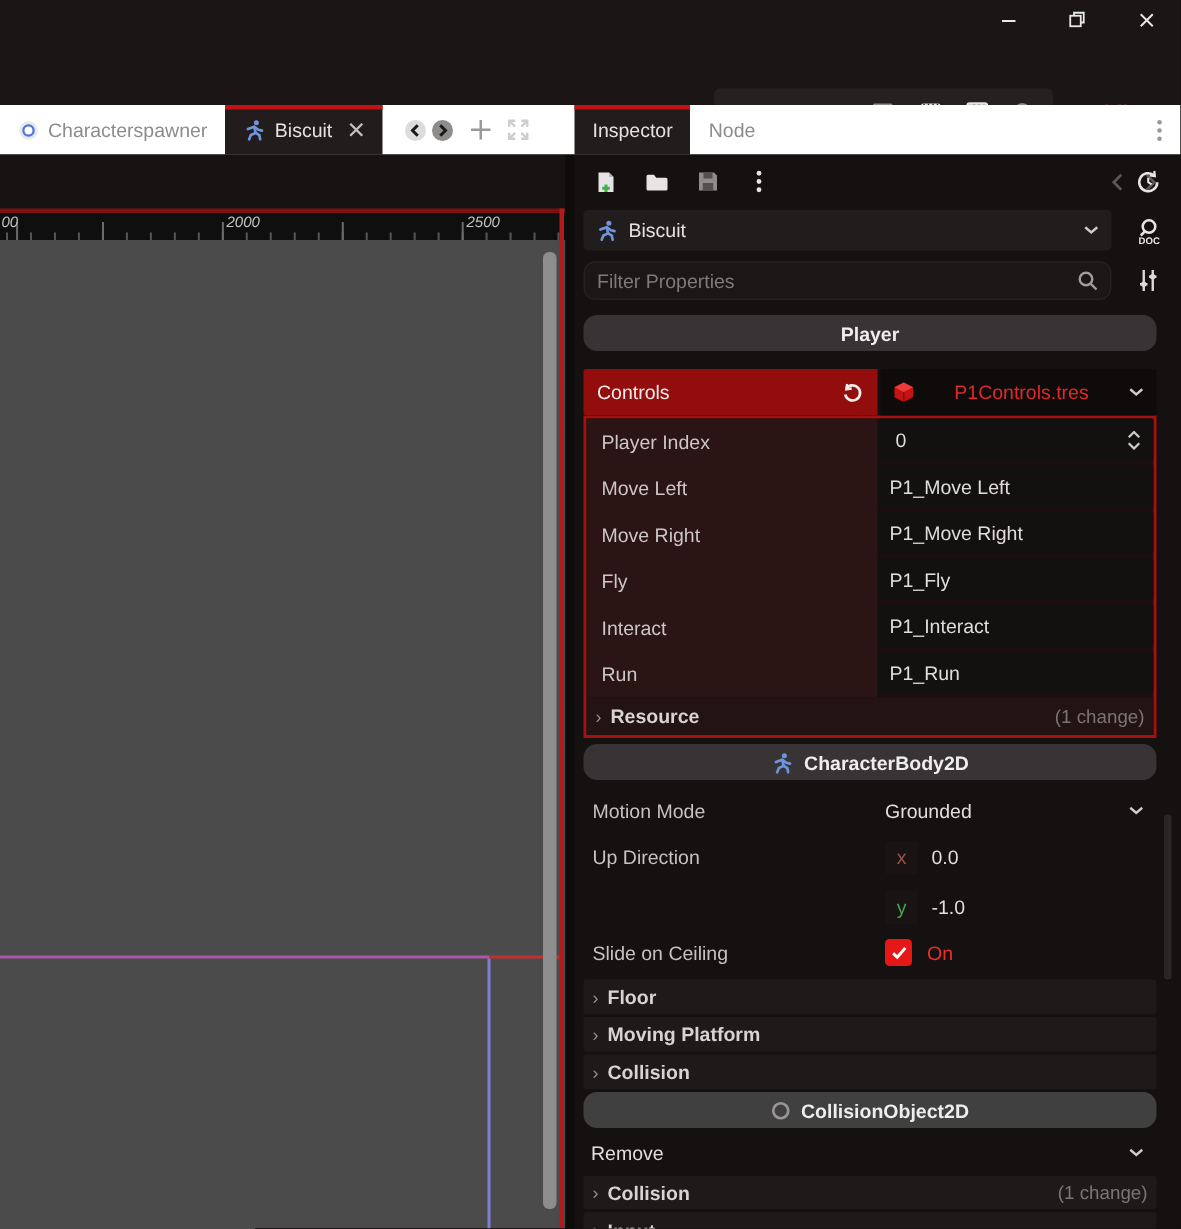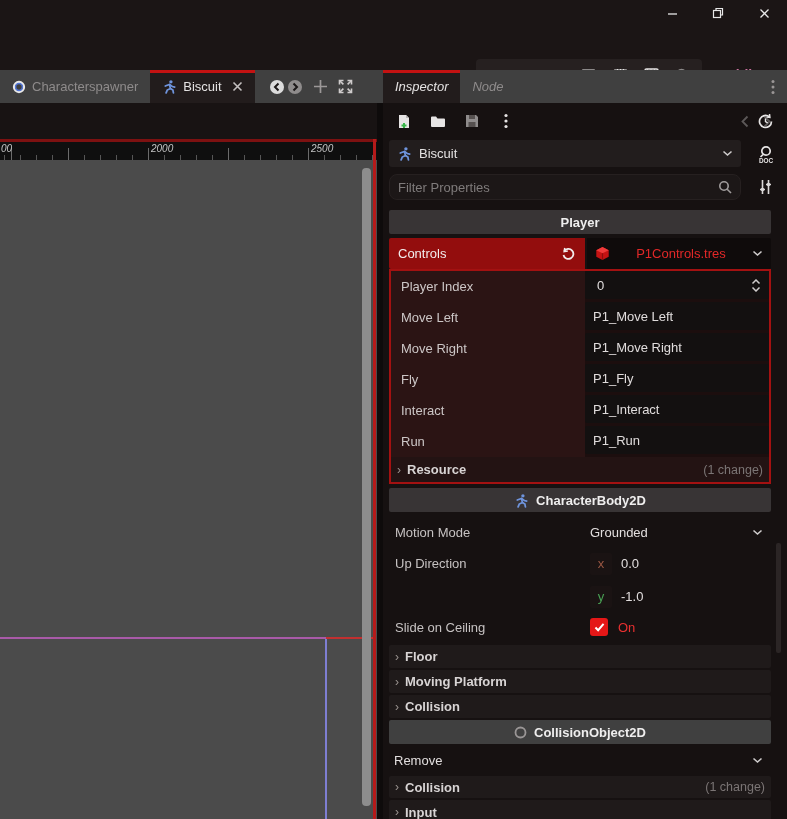--- a/index.html
+++ b/index.html
@@ -19,21 +19,21 @@
 
   
   #toolbar { left:0; top:26px; width:787px; height:44px; background:#1b1515; }
   #run-group { position:absolute; left:476px; top:33px; width:226px; height:32px;
     background:#262020; border-radius:4px; display:flex; align-items:center; justify-content:space-around; padding:0 4px; }
   .tbtn { width:26px; height:26px; display:flex; align-items:center; justify-content:center; border-radius:3px; }
   #renderer { position:absolute; right:10px; top:33px; height:32px; display:flex; align-items:center; gap:6px;
     color:#c9729f; font-weight:bold; font-size:14px; }
 
   
-  #tabstrip { left:0; top:70px; width:787px; height:33px; background:#404040; }
+  #tabstrip { left:0; top:70px; width:787px; height:33px; background:#ffffff; }
   .tab { height:33px; display:flex; align-items:center; gap:6px; padding:0 12px; position:relative; color:#8e8b8b; }
   .tab.active { background:#221c1c; color:#e4e2e2; }
   .tab.active::before { content:""; position:absolute; left:0; top:0; right:0; height:3px; background:#c41212; }
   .tabnav { display:flex; align-items:center; gap:10px; margin-left:14px; }
 
   
   #canvas { left:0; top:103px; width:377px; height:716px; background:#181313; overflow:hidden; }
   #canvas-redtop { position:absolute; left:0; top:36px; width:377px; height:3px; background:#7d1111; }
   #ruler { position:absolute; left:0; top:39px; width:377px; height:18px; background:#0f0f0f;
     color:#c4c4c4; font-size:10px;
@@ -62,25 +62,25 @@
     display:flex; align-items:center; padding:0 8px; gap:7px; color:#e4e2e2; }
   #filterrow { position:absolute; left:6px; top:71px; width:352px; height:26px; background:#1c1717; border:1px solid #262020;
     border-radius:8px; display:flex; align-items:center; padding:0 8px; color:#7f7b7b; }
   #filterrow input { flex:1; background:transparent; border:none; outline:none; color:#d8d4d4;
     font-family:"Liberation Sans",sans-serif; font-size:13px; }
   #filterrow input::placeholder { color:#7f7b7b; }
   .side-icons { position:absolute; left:366px; width:32px; display:flex; justify-content:center; }
 
   #props { position:absolute; left:6px; top:103px; width:382px; }
 
-  .sect-header { height:24px; margin-top:4px; background:#383435; border-radius:2px;
+  .sect-header { height:24px; margin-top:4px; background:#383435; border-radius:9px;
     display:flex; align-items:center; justify-content:center; gap:7px;
     font-weight:bold; color:#efeeee; }
 
-  #controls-row { height:31px; margin-top:4px; display:flex; }
+  #controls-row { height:31px; margin-top:12px; display:flex; }
   #controls-label { width:196px; background:#930d0d; border-radius:2px 0 0 2px; display:flex; align-items:center;
     padding:0 9px; color:#f2eded; }
   #controls-value { flex:1; background:#0f0b0b; border-radius:0 2px 2px 0; margin-left:2px;
     display:flex; align-items:center; padding:0 8px; gap:12px; }
   #controls-value .tres { flex:1; text-align:center; color:#e22828; }
 
   #controls-group { height:215px; border:2px solid #a31111; display:flex; flex-direction:column; background:#1c0e0e; }
   #group-rows { display:flex; flex:1; }
   #group-labels { width:194px; background:#2b1414; }
   #group-labels div { height:31px; line-height:31px; padding-left:10px; color:#ccc6c6; }
@@ -231,21 +231,21 @@
         <path d="M7.5 1v13M1 7.5h13" stroke="#9c9898" stroke-width="1.7"></path>
       </svg>
     <svg width="15" height="15" viewBox="0 0 15 15">
         <g stroke="#cfcccc" stroke-width="1.6" fill="none">
           <path d="M1.5 5.5v-4h4M13.5 5.5v-4h-4M1.5 9.5v4h4M13.5 9.5v4h-4"></path>
           <path d="M2 2l3.4 3.4M13 2 9.6 5.4M2 13l3.4-3.4M13 13 9.6 9.6"></path>
         </g>
       </svg>
   </div>
 
-  <div style="position:absolute; left:383px; top:0; display:flex; height:33px;font-style:italic;">
+  <div style="position:absolute; left:383px; top:0; display:flex; height:33px;">
     <div class="tab active">
       <span>Inspector</span>
     </div>
     <div class="tab">
       <span>Node</span>
     </div>
   </div>
   <div style="position:absolute; left:766px; top:9px;">
     <svg width="14" height="16" viewBox="0 0 14 16">
         <circle cx="7" cy="2.5" r="1.5" fill="#9a9696"></circle>

